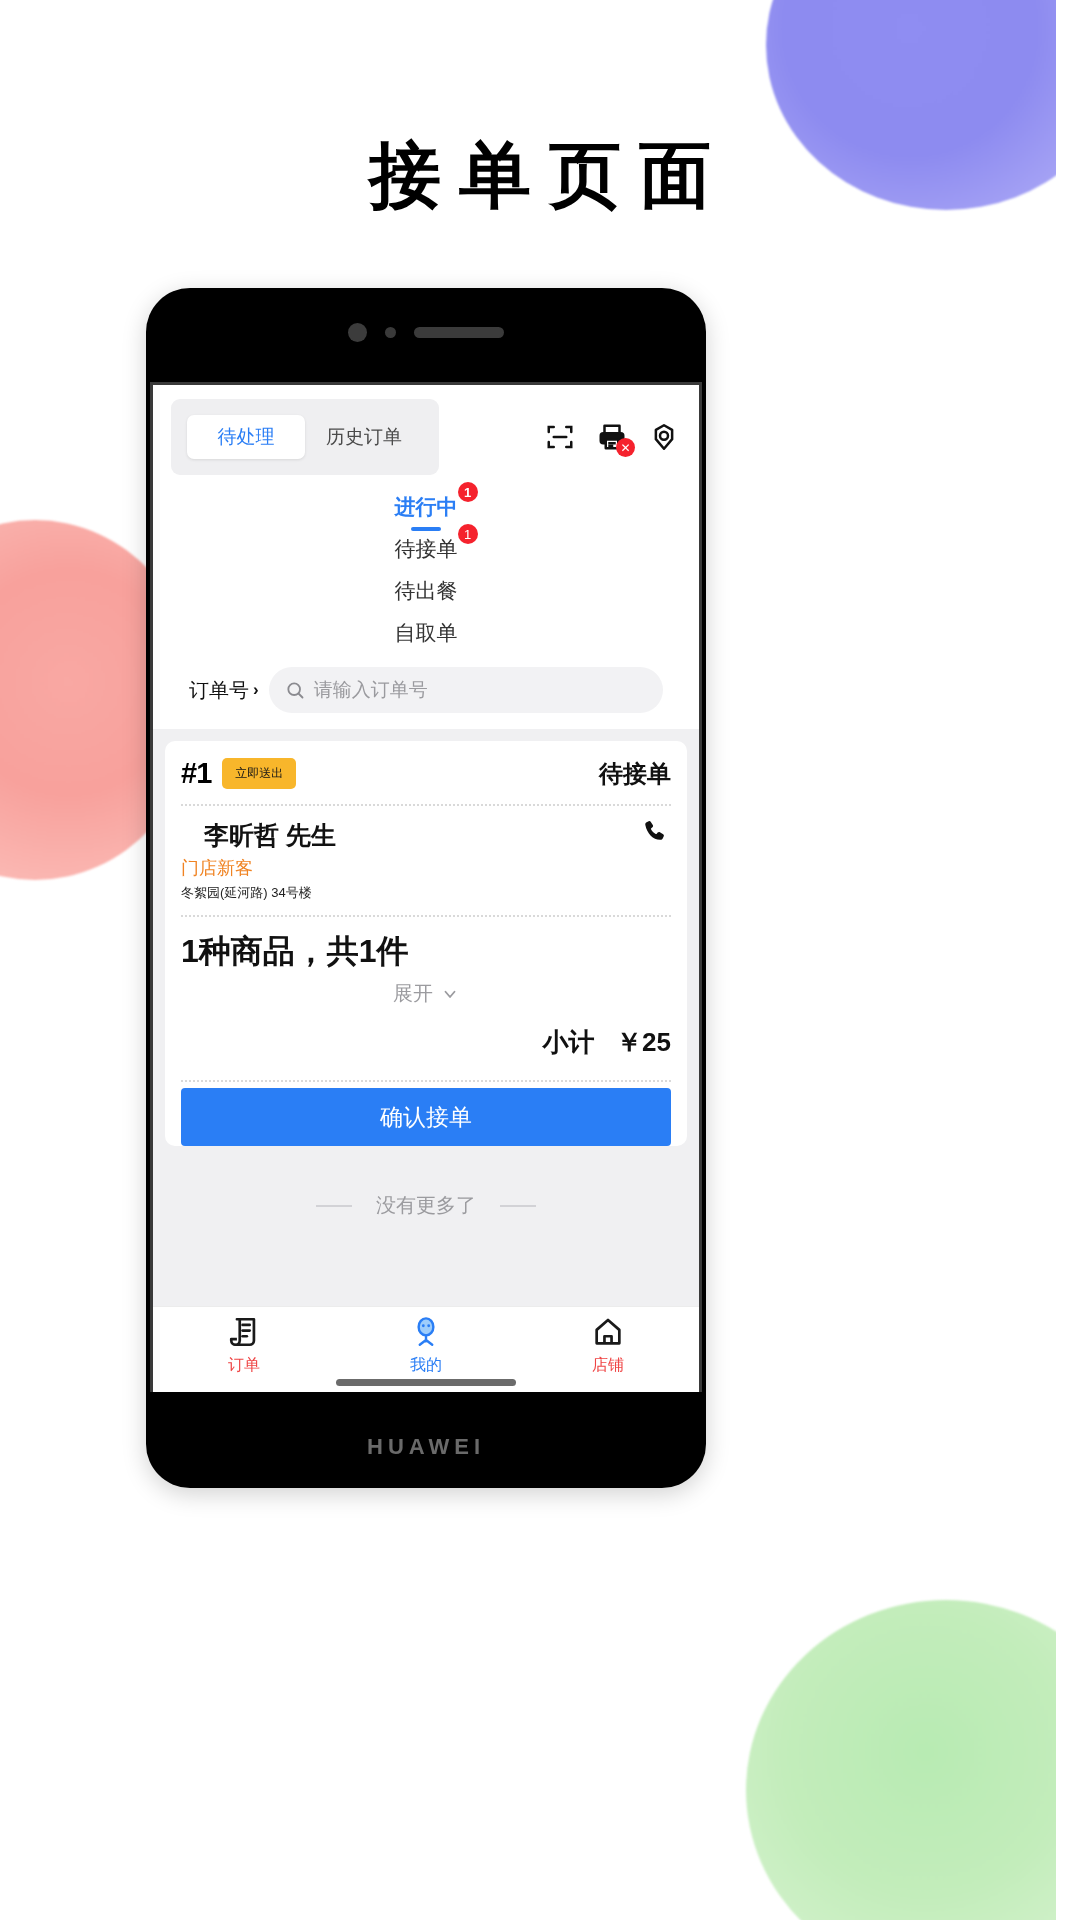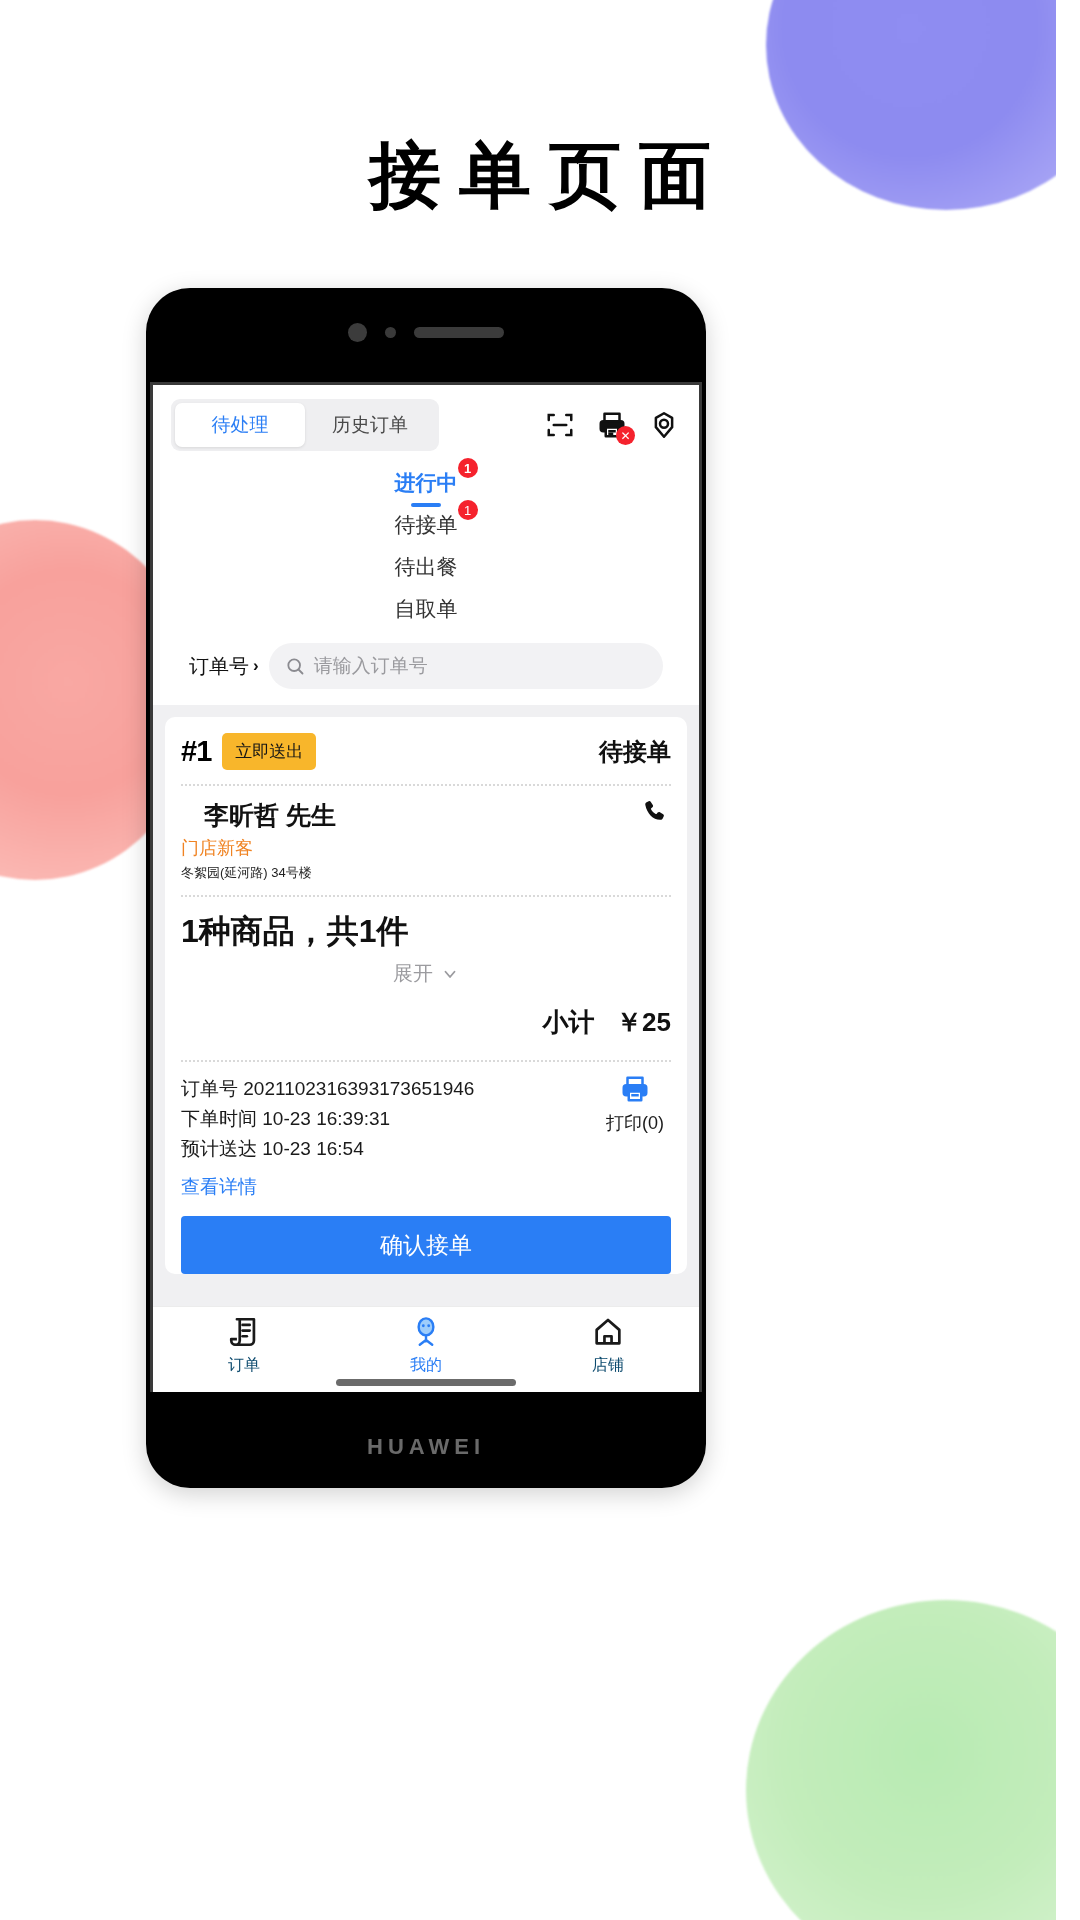--- a/index.html
+++ b/index.html
@@ -58,21 +58,21 @@
   }
   .brand {
     position:absolute; bottom:28px; left:0; width:560px; text-align:center;
     color:#6a6a6a; font-size:22px; font-weight:bold; letter-spacing:5px;
   }
 
   
   .app-head { background:#fff; padding:14px 18px 0 18px; }
   .head-row { display:flex; align-items:center; justify-content:space-between; }
   .segmented {
-    display:flex; background:#efeff1; border-radius:9px; padding:4px;
+    display:flex; background:#efeff1; border-radius:9px; padding:16px;
     width:268px;
   }
   .seg {
     flex:1; text-align:center; font-size:19px; padding:9px 0;
     border-radius:7px; color:#4a4a4a;
   }
   .seg.active { background:#fff; color:#2a7ef5; box-shadow:0 1px 3px rgba(0,0,0,.10); }
 
   .head-icons { display:flex; align-items:center; gap:22px; padding-right:2px; }
   .hicon { position:relative; width:30px; height:30px; display:block; }
@@ -113,21 +113,21 @@
   .search-ph { font-size:19px; color:#9a9a9e; }
 
   
   .list-body { background:#f0f0f2; padding:12px 12px 0 12px; height:100%; }
   .card { background:#fff; border-radius:10px; padding:0 16px; }
 
   .card-top { display:flex; align-items:center; padding:16px 0 14px 0; }
   .order-no { font-size:29px; font-weight:bold; color:#000; letter-spacing:-1px; }
   .pill-send {
     margin-left:11px; background:#f8b62b; color:#151515;
-    font-size:17px; padding:7px 13px; border-radius:5px; font-weight:500;
+    font-size:12px; padding:7px 13px; border-radius:5px; font-weight:500;
   }
   .card-status { margin-left:auto; font-size:24px; font-weight:bold; color:#111; }
 
   .dashed { border-top:2px dotted #d9d9d9; }
 
   .cust { padding:13px 0 13px 0; position:relative; }
   .cust-name { font-size:25px; font-weight:bold; color:#111;margin-left:23px; }
   .cust-tag { font-size:18px; color:#f08322; margin-top:4px; }
   .cust-addr { font-size:13px; color:#222; margin-top:4px; }
   .phone-icon { position:absolute; right:2px; top:12px; }
@@ -160,21 +160,21 @@
   }
   .nm-line { width:36px; height:2px; background:#d2d2d6; }
 
   
   .bottom-nav {
     position:absolute; left:0; bottom:0; width:100%; height:86px;
     background:#fff; border-top:1px solid #ececec;
     display:flex; align-items:flex-start; padding-top:8px;
   }
   .nav-item { flex:1; text-align:center; }
-  .nav-label { font-size:16px; color:#0c4a6e; margin-top:2px; }
+  .nav-label { font-size:16px; color:#ef4444; margin-top:2px; }
   .nav-item.active .nav-label { color:#2a7ef5; }
   .home-indicator {
     position:absolute; bottom:6px; left:50%; transform:translateX(-50%);
     width:180px; height:7px; border-radius:4px; background:#6b6b6b;
   }
 </style>
 </head>
 <body>
 
 <div class="page">
@@ -294,35 +294,20 @@
             </div>
             <div class="subtotal">
               <span>小计</span>
               &nbsp;
               <span>￥25</span>
             </div>
           </div>
 
           <div class="dashed"></div>
 
-          <div class="meta">
-            <div class="meta-line">订单号 2021102316393173651946</div>
-            <div class="meta-line">下单时间 10-23 16:39:31</div>
-            <div class="meta-line">预计送达 10-23 16:54</div>
-            <a class="meta-link">查看详情</a>
-            <div class="print-box">
-              <svg width="30" height="30" viewBox="0 0 24 24" fill="none" stroke="#2a7ef5" stroke-width="2" stroke-linejoin="round">
-                <path d="M6 9V3h12v6"></path>
-                <rect x="3" y="9" width="18" height="8" rx="2" fill="#2a7ef5" stroke="#2a7ef5"></rect>
-                <rect x="7" y="14" width="10" height="7" fill="#fff" stroke="#2a7ef5"></rect>
-                <line x1="9" y1="17" x2="15" y2="17" stroke="#2a7ef5"></line>
-              </svg>
-              <div class="print-label">打印(0)</div>
-            </div>
-          </div>
 
           <button class="confirm-btn">确认接单</button>
         </div>
 
         <div class="no-more">
           <span class="nm-line"></span>
           <span>没有更多了</span>
           <span class="nm-line"></span>
         </div>
       </div>

